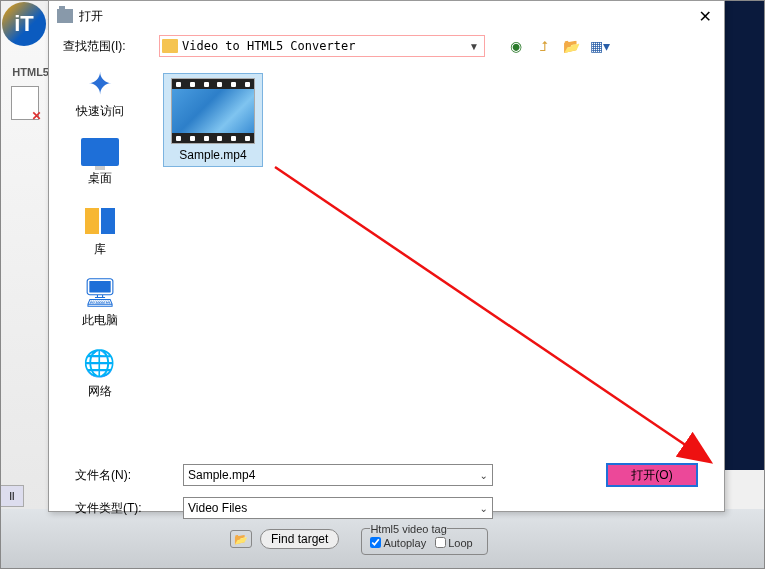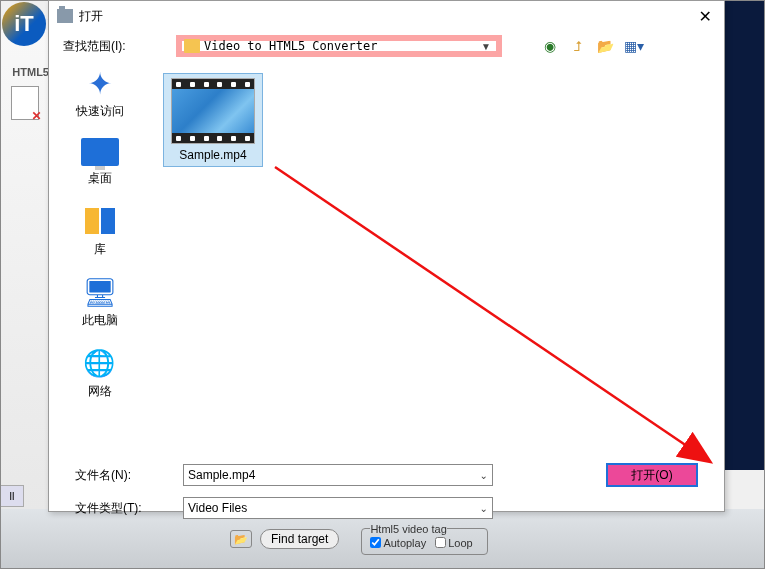--- a/index.html
+++ b/index.html
@@ -23,23 +23,23 @@
 .watermark .txt1 { color:#0b5bbf; font-size:26px; font-weight:bold; margin-left:2px; letter-spacing:1px;}
 .watermark .txt2 { position:absolute; left:46px; top:32px; color:#3eb134; font-size:12px; font-weight:bold;}
 
 .dialog { position: absolute; left: 48px; top: 0; width: 677px; height: 512px; background: #fff; border: 1px solid #999; box-shadow: 2px 2px 6px rgba(0,0,0,.2); z-index: 100; }
 .dlg-title { height: 30px; display: flex; align-items: center; padding: 0 8px; }
 .dlg-title .ticon { width: 16px; height: 14px; background:#89a; position:relative; }
 .dlg-title .ticon::before { content:""; position:absolute; left:2px; top:-3px; width:6px; height:3px; background:#89a;}
 .dlg-title .ttext { margin-left: 6px; font-size: 12px; }
 .dlg-title .close { margin-left: auto; font-size: 16px; cursor: pointer; padding: 0 4px; }
 
-.lookin-row { display: flex; align-items: center; padding: 4px 12px 6px 14px; gap: 25px; }
+.lookin-row { display: flex; align-items: center; padding: 4px 12px 6px 14px; gap: 8px; }
 .lookin-label { font-size: 12px; min-width: 88px; }
-.lookin-combo { flex: 0 0 326px; height: 22px; border: 6px solid #fca5a5; display: flex; align-items: center; padding: 0 2px; }
+.lookin-combo { flex: 0 0 326px; height: 22px; border: 1px solid #fca5a5; display: flex; align-items: center; padding: 0 2px; }
 .lookin-combo .cicon { width: 16px; height: 14px; background: #f5c451; border-radius: 1px; margin-right: 4px; }
 .lookin-combo .ctext { font-family: monospace; font-size: 12px; flex: 1; }
 .lookin-combo .carrow { width: 16px; text-align: center; font-size: 10px; color: #444; }
 .toolbar-icons { display: flex; gap: 10px; margin-left: 14px; align-items:center; }
 .toolbar-icons span { width: 18px; height: 18px; display:flex; align-items:center; justify-content:center; font-size:14px; cursor:pointer; }
 
 .dlg-body { display: flex; height: 392px; }
 .places { width: 102px; border-right: none; padding-top: 4px; }
 .place { display: flex; flex-direction: column; align-items: center; margin-bottom: 18px; cursor: pointer; }
 .place .picon { width: 38px; height: 32px; display:flex; align-items:center; justify-content:center; }

